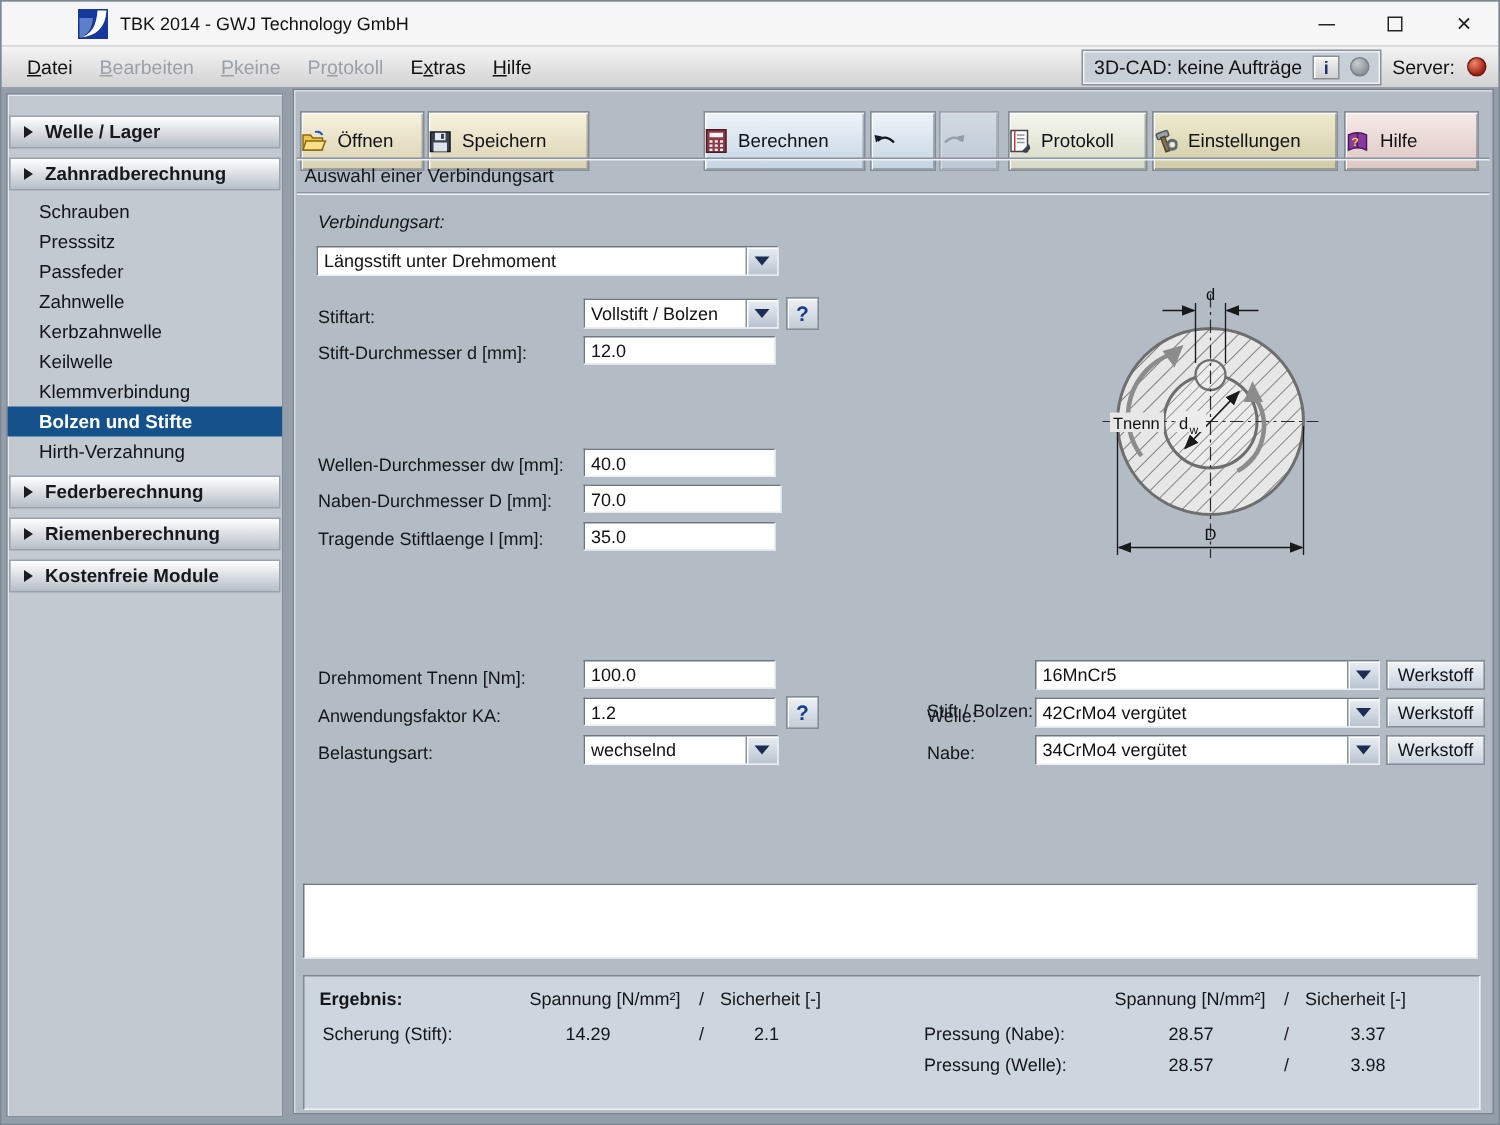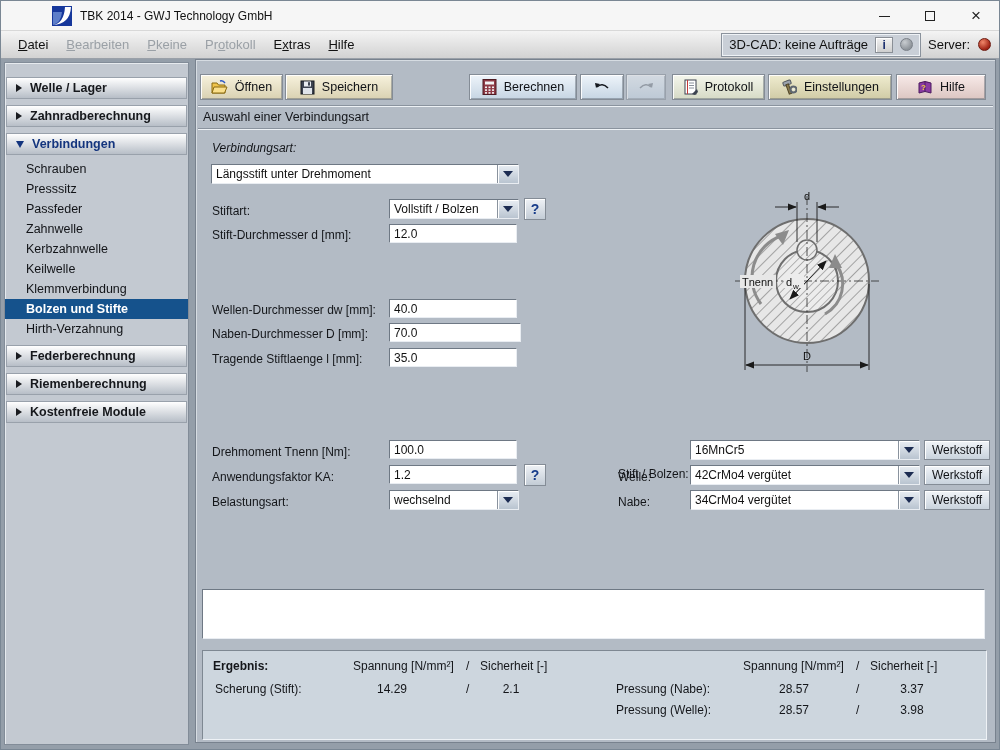--- a/index.html
+++ b/index.html
@@ -40,21 +40,21 @@
   .nav-item { height:20px; display:flex; align-items:center; padding-left:21px; font-size:12.5px; color:#121418; }
   .nav-item.selected { background:#15528c; color:#fff; font-weight:700; }
 
   
   .main { position:absolute; left:194px; top:0; right:3px; bottom:6px; background:#b3bbc5; border:1px solid #78828e; box-shadow:inset 1px 1px 0 #d6dce2; }
   .abs { position:absolute; }
   .hline { height:0; border-top:1px solid #8a939e; border-bottom:1px solid #edf1f5; }
   .section-title { font-size:12.5px; color:#14161a; }
 
   
-  .tb-btn { position:absolute; top:14px; height:26px; border:1px solid #848c96; box-shadow:inset 1px 1px 0 rgba(255,255,255,.9), inset -1px -1px 0 rgba(90,100,110,.45); display:flex; align-items:center; justify-content:center; gap:7px; font-size:12.5px; color:#101216; }
+  .tb-btn { position:absolute; top:14px; height:40px; border:1px solid #848c96; box-shadow:inset 1px 1px 0 rgba(255,255,255,.9), inset -1px -1px 0 rgba(90,100,110,.45); display:flex; align-items:center; justify-content:flex-start; gap:7px; font-size:12.5px; color:#101216; }
   .tb-beige { background:linear-gradient(#f7f2dd,#d9d1b2); }
   .tb-blue  { background:linear-gradient(#eef4fa,#c6d5e3); }
   .tb-pale  { background:linear-gradient(#f4f6ec,#d6dac6); }
   .tb-khaki { background:linear-gradient(#efeccf,#d0cba6); }
   .tb-pink  { background:linear-gradient(#f7eae8,#dcc6c2); }
   .tb-btn.disabled { opacity:.55; }
 
   
   .flabel { font-size:12px; color:#14161a; white-space:nowrap; }
   .tinput { position:absolute; height:19px; background:#fff; border:1px solid; border-color:#6e7884 #e9edf2 #e9edf2 #6e7884; font-family:"Liberation Sans",sans-serif; font-size:12px; color:#111; padding:0 4px; }
@@ -118,24 +118,20 @@
   <div class="content">
 
     <div class="sidebar">
       <div class="nav-header">
           <span class="tri-right"></span>
           <span>Welle / Lager</span>
         </div>
       <div class="nav-header">
           <span class="tri-right"></span>
           <span>Zahnradberechnung</span>
-        </div>
-      <div class="nav-header expanded">
-          <span class="tri-down"></span>
-          <span>Verbindungen</span>
         </div>
       <div class="nav-item">
           <span>Schrauben</span>
         </div>
       <div class="nav-item">
           <span>Presssitz</span>
         </div>
       <div class="nav-item">
           <span>Passfeder</span>
         </div>

